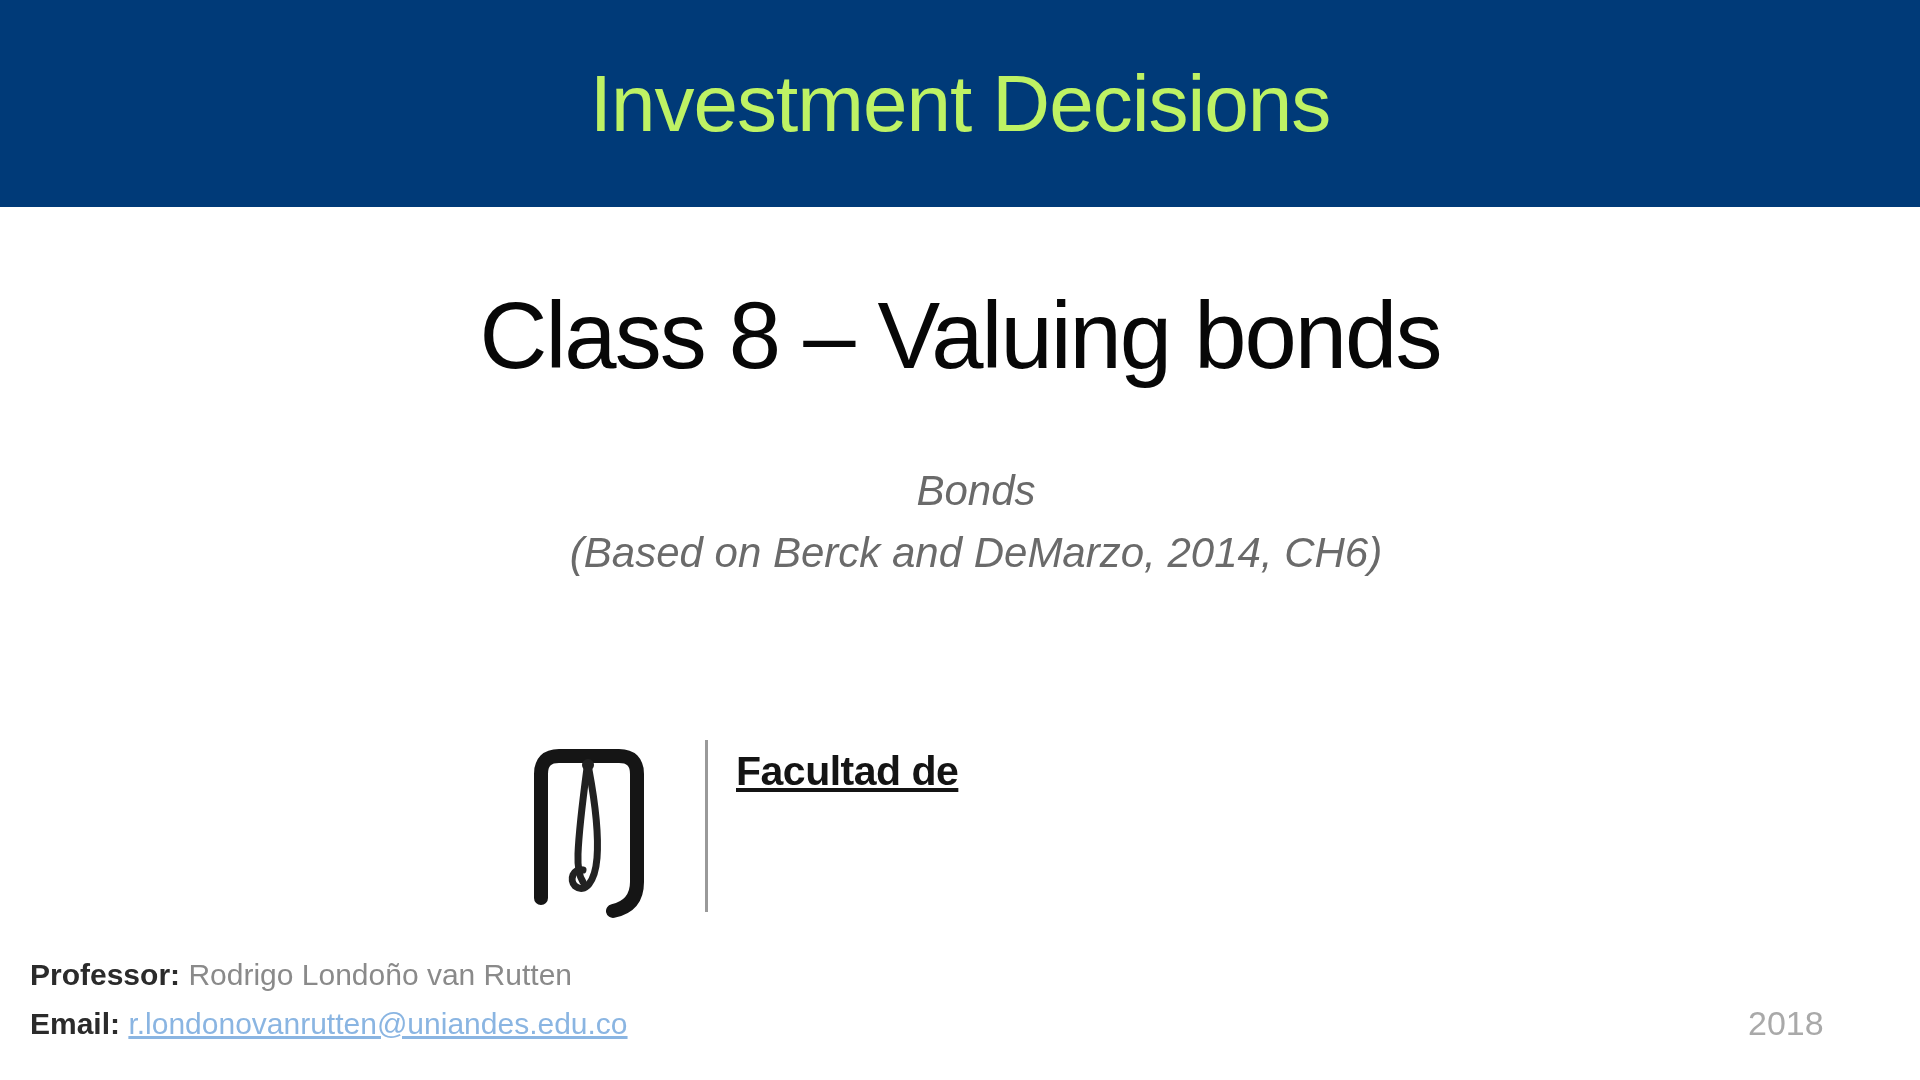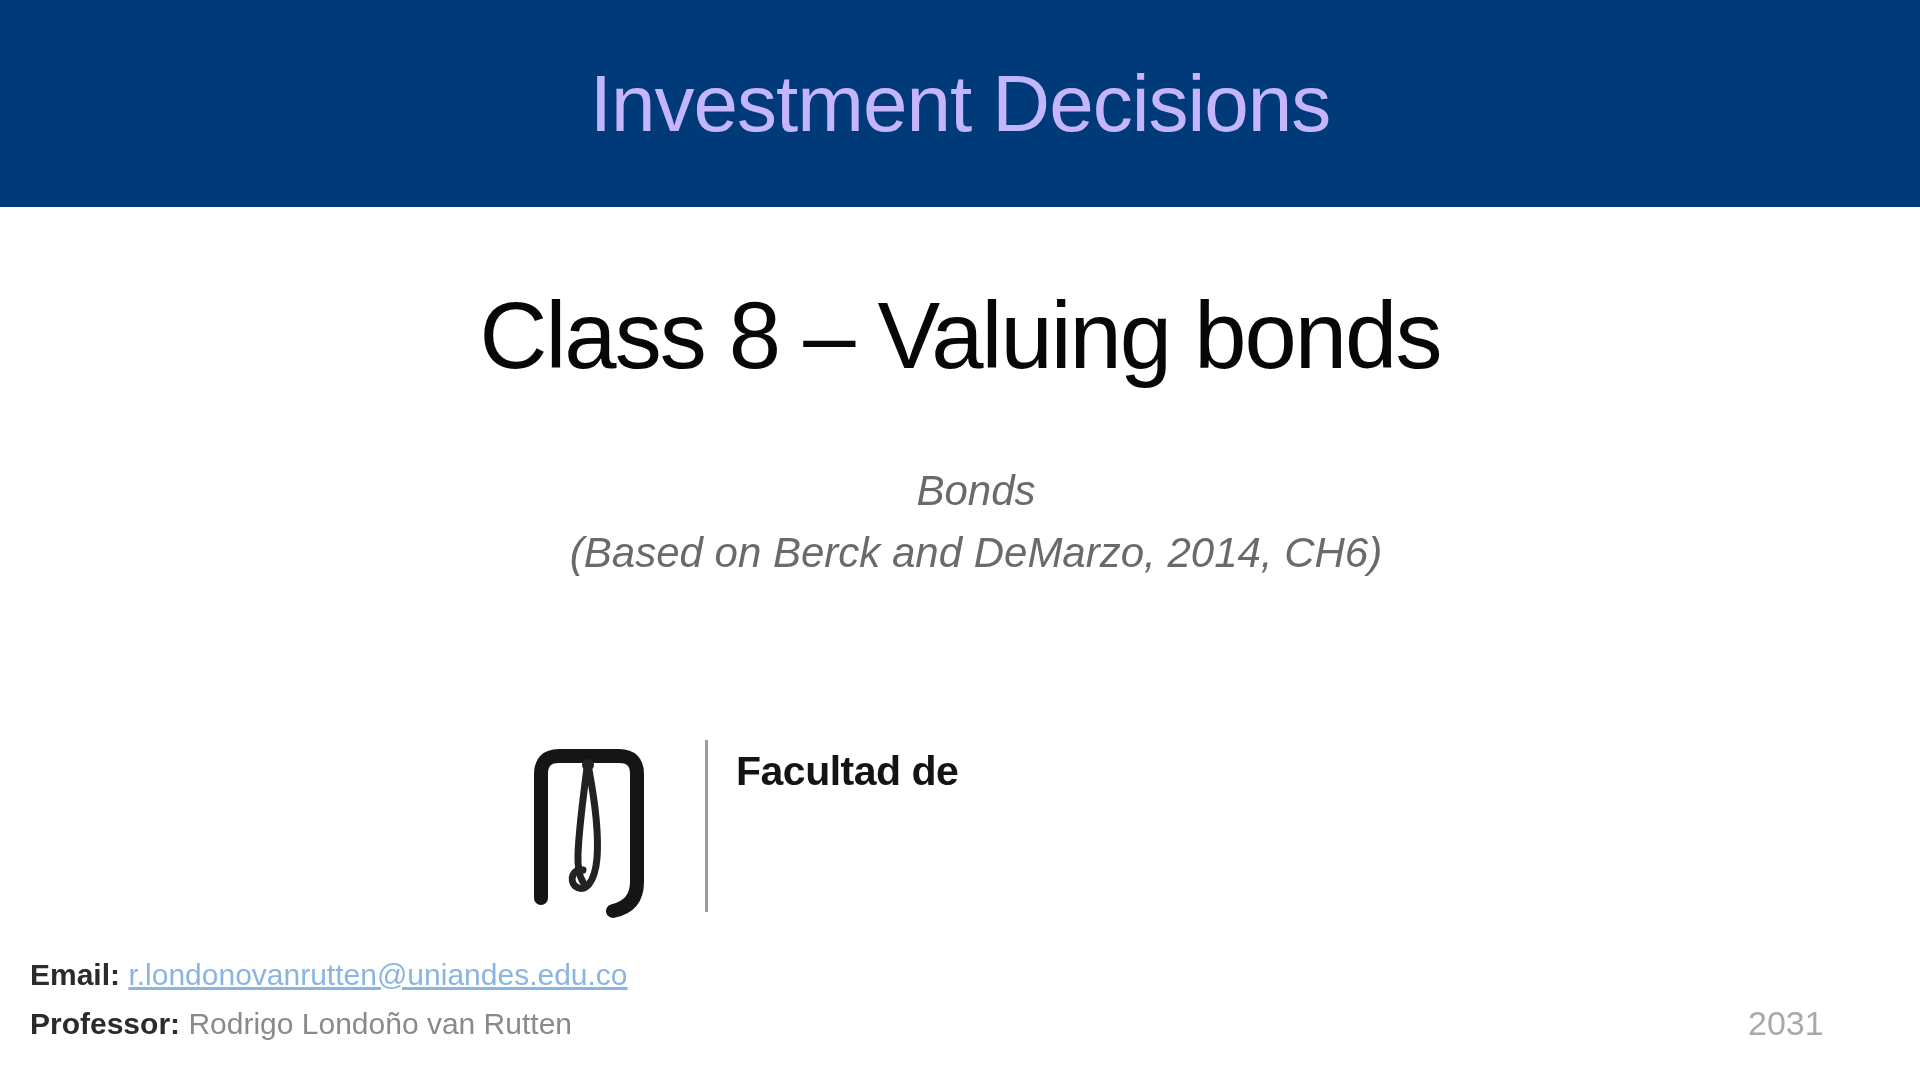--- a/index.html
+++ b/index.html
@@ -19,21 +19,21 @@
     top: 0; left: 0;
     width: 100%;
     height: 207px;
     background: #003a78;
     display: flex;
     align-items: center;
     justify-content: center;
   }
   .banner-title {
     margin: 0;
-    color: #c4b5fd;
+    color: #bef264;
     font-size: 80px;
     font-weight: 400;
     letter-spacing: -1px;
     white-space: nowrap;
   }
 
   
   .slide-title {
     position: absolute;
     top: 282px;
@@ -91,20 +91,21 @@
     margin: 4px 28px 0 34px;
     flex: 0 0 auto;
   }
   .fac-text { margin-top: 12px; color: #141414; }
   .fac-line {
     font-size: 41px;
     font-weight: 700;
     letter-spacing: -0.5px;
     line-height: 1.17;
     white-space: nowrap;
+    text-decoration: underline;
   }
   .fac-tagline {
     margin-top: 20px;
     font-size: 30px;
     font-weight: 400;
     color: #8f8f8f;
     white-space: nowrap;
   }
 
   
@@ -159,24 +160,24 @@
 
     <div class="logo-divider"></div>
 
     <div class="fac-text">
       <div class="fac-line">Facultad de</div>
     </div>
   </div>
 
   <div class="footer">
     <div>
+      <span class="footer-label">Professor:</span>
+      <span class="footer-name">Rodrigo Londoño van Rutten</span>
+    </div>
+    <div>
       <span class="footer-label">Email:</span>
       <a class="email-link">r.londonovanrutten@uniandes.edu.co</a>
     </div>
-    <div>
-      <span class="footer-label">Professor:</span>
-      <span class="footer-name">Rodrigo Londoño van Rutten</span>
-    </div>
   </div>
 
-  <div class="year">2031</div>
+  <div class="year">2018</div>
 
 </div>
 
 </body></html>

